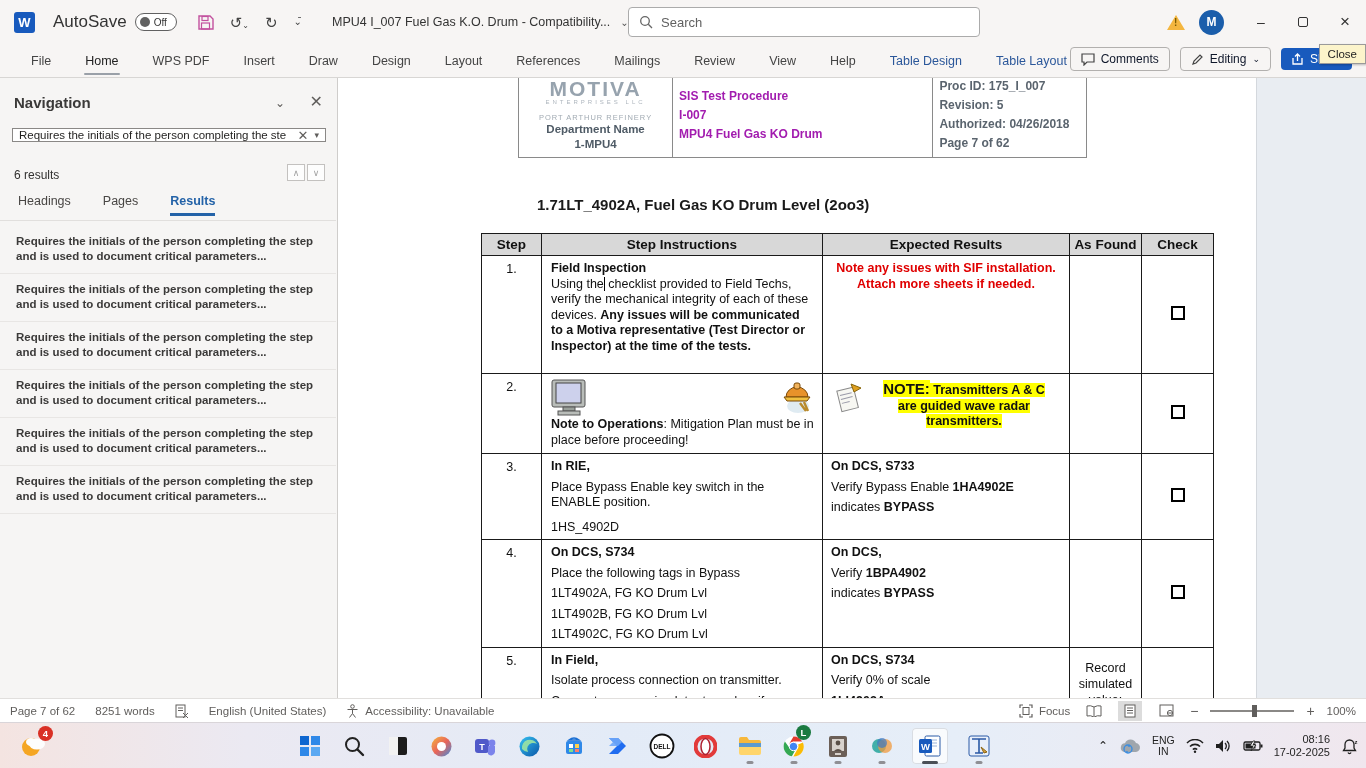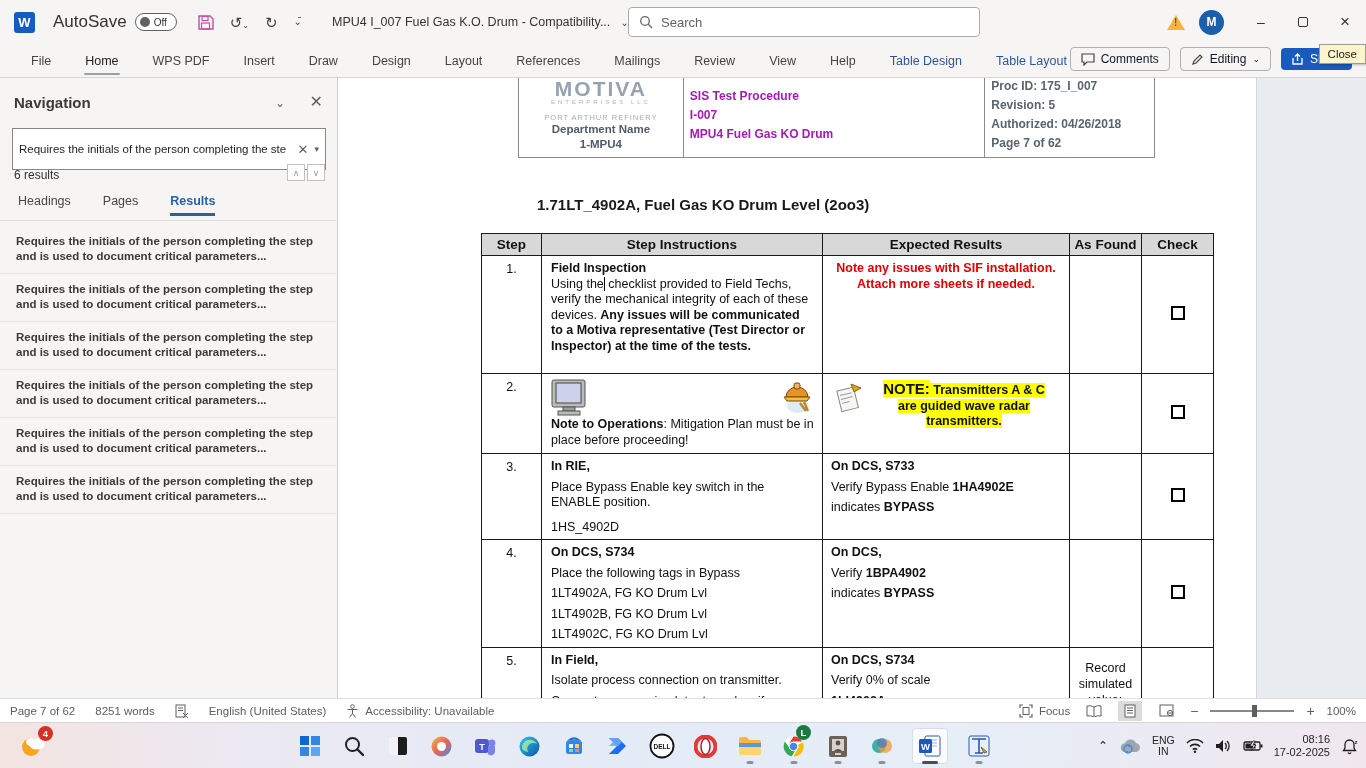--- a/index.html
+++ b/index.html
@@ -36,40 +36,40 @@
   .rr-right { position:absolute; right:14px; top:3px; display:flex; align-items:center; gap:10px; }
   .pillbtn { border:1px solid #b2b0ae; border-radius:4px; background:transparent; display:flex; align-items:center; gap:6px; padding:4px 10px; font-size:12px; color:#0f172a; }
   .sharebtn { background:#185abd; color:#fff; border:none; }
   .close-tip { position:absolute; right:0px; top:44px; background:#fcf4cb; border:1px solid #9a9a9a; font-size:11.5px; color:#222; padding:3px 8px; z-index:50; box-shadow:1px 1px 2px rgba(0,0,0,.25); }
 
   
   .navpane { position:absolute; left:0; top:78px; width:338px; height:620px; background:#f6f5f4; border-right:1px solid #cfcdcb; }
   .nav-title { position:absolute; left:14px; top:16px; font-size:15px; font-weight:bold; color:#3b3a39; }
   .nav-chev { position:absolute; right:52px; top:18px; font-size:12px; color:#605e5c; }
   .nav-close { position:absolute; right:14px; top:14px; font-size:16px; color:#605e5c; }
-  .nav-search { position:absolute; left:12px; top:50px; width:314px; height:42px; background:#fff; border:1px solid #8a8886; display:flex; align-items:center; padding:0 6px; }
+  .nav-search { position:absolute; left:12px; top:50px; width:314px; height:14px; background:#fff; border:1px solid #8a8886; display:flex; align-items:center; padding:0 6px; }
   .nav-search .txt { font-size:11.5px; color:#201f1e; white-space:nowrap; overflow:hidden; flex:1; }
   .nav-search .x { font-size:13px; color:#605e5c; margin:0 6px; }
   .nav-search .dd { font-size:9px; color:#605e5c; }
   .nav-results-count { position:absolute; left:14px; top:90px; font-size:12px; color:#323130; }
   .updown { position:absolute; right:12px; top:86px; display:flex; }
   .udbtn { width:18px; height:17px; border:1px solid #c3c1bf; background:#fdfdfd; color:#a0a0a0; font-size:9px; display:flex; align-items:center; justify-content:center; margin-left:2px; }
   .nav-tabs { position:absolute; left:18px; top:116px; display:flex; gap:32px; font-size:12.5px; color:#484644; }
   .nav-tab { padding-bottom:6px; position:relative; }
   .nav-tab.active { color:#2463a8; font-weight:bold; }
   .nav-tab.active:after { content:""; position:absolute; left:0; right:0; bottom:-2px; height:3px; background:#2463a8; }
   .nav-tabline { position:absolute; left:0; right:1px; top:142px; height:1px; background:#e1dfdd; }
   .nav-list { position:absolute; left:0; top:148px; right:1px; }
   .nav-item { padding:8px 18px 9px 16px; border-bottom:1px solid #e8e6e4; font-size:11.5px; font-weight:bold; color:#3b3a39; line-height:15px; }
 
   
   .main { position:absolute; left:338px; top:78px; width:1028px; height:620px; background:#fff; overflow:hidden; }
   .workspace-right { position:absolute; left:918px; top:0; width:110px; height:620px; background:#e9edf2; border-left:1px solid #d4d8dd; }
 
-  .hdr-table { position:absolute; left:180px; top:-6px; width:637px; border-collapse:collapse; }
+  .hdr-table { position:absolute; left:180px; top:-6px; width:569px; border-collapse:collapse; }
   .hdr-table td { border:1px solid #8a8a8a; vertical-align:middle; padding:4px 6px; }
   .logo-motiva { font-size:21px; font-weight:bold; color:#97a3ae; letter-spacing:2px; text-align:center; line-height:20px; }
   .logo-sub { font-size:6px; color:#aeb6be; letter-spacing:3px; text-align:center; }
   .logo-refinery { font-size:7.5px; color:#a2abb3; letter-spacing:1px; text-align:center; margin-top:8px; }
   .logo-dept { font-size:11.5px; font-weight:bold; color:#4f5b66; text-align:center; line-height:15px; }
   .hdr-mid { text-align:left; font-size:12px; font-weight:bold; color:#a21caf; line-height:19px; }
   .hdr-right { font-size:12px; font-weight:bold; color:#5a646e; line-height:19px; }
 
   .section-heading { position:absolute; left:199px; top:118px; font-size:15px; font-weight:bold; color:#1a1a1a; display:flex; }
 

